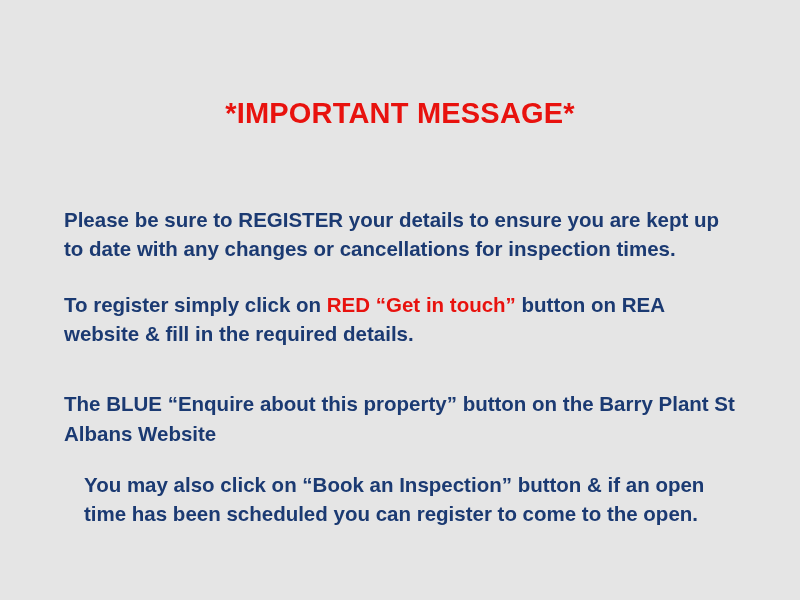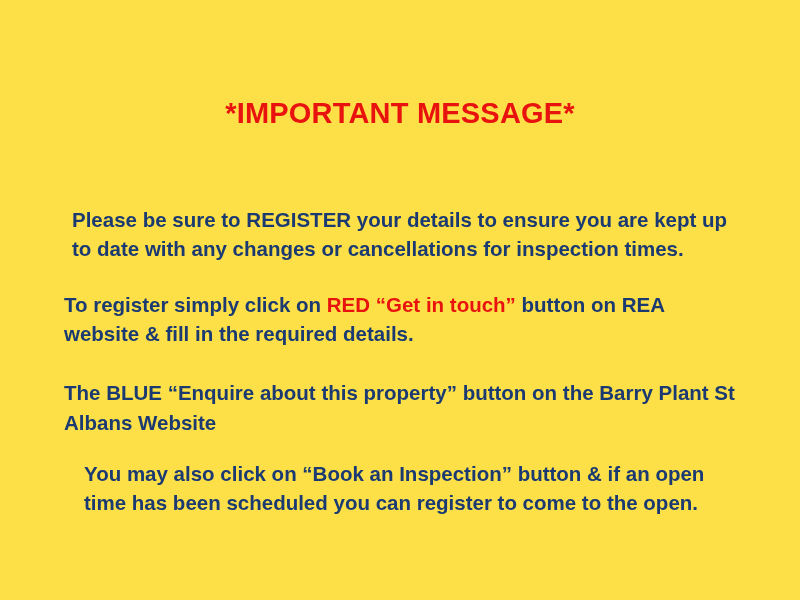--- a/index.html
+++ b/index.html
@@ -10,21 +10,21 @@
     width: 800px;
     height: 600px;
     background: #ffffff;
     font-family: "Liberation Sans", sans-serif;
     overflow: hidden;
   }
   .slide {
     position: relative;
     width: 800px;
     height: 600px;
-    background: #fde047;
+    background: #e5e5e5;
     box-sizing: border-box;
   }
   .title {
     position: absolute;
     top: 98px;
     left: 0;
     width: 800px;
     text-align: center;
     font-size: 29px;
     font-weight: bold;
@@ -43,22 +43,22 @@
     font-weight: bold;
     color: #1f3864;
     line-height: 1.42;
     margin: 0 0 22px 0;
     color: #1b3a72;
   }
   .para:last-child {
     margin-bottom: 0;
     margin-left: 20px;
   }
-  .para.p1 { margin-bottom: 27px; margin-left: 8px; }
-  .para.p2 { margin-bottom: 30px; }
+  .para.p1 { margin-bottom: 27px; }
+  .para.p2 { margin-bottom: 41px; }
   .para.p3 { }
   .hl-red {
     color: #e8120e;
   }
 </style>
 </head>
 <body>
 
 <div class="slide">
 

